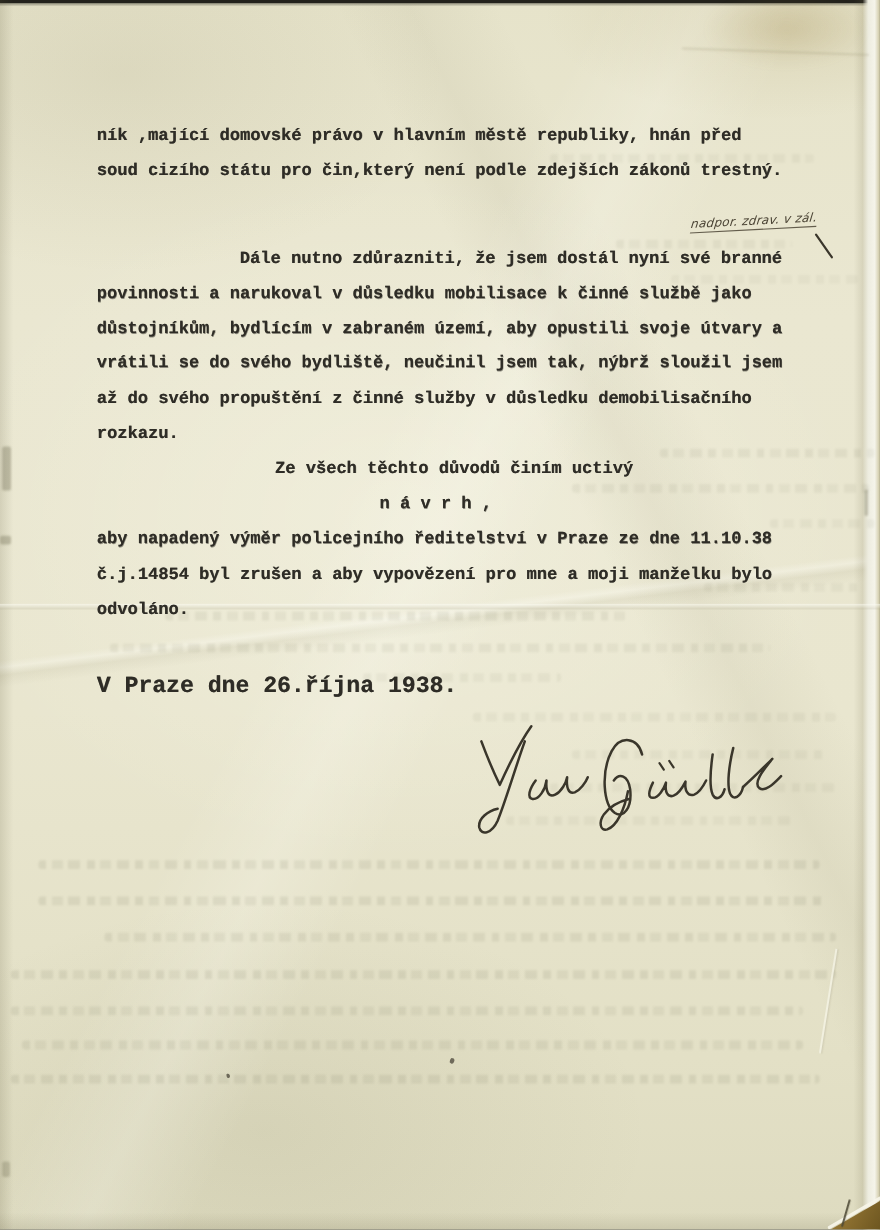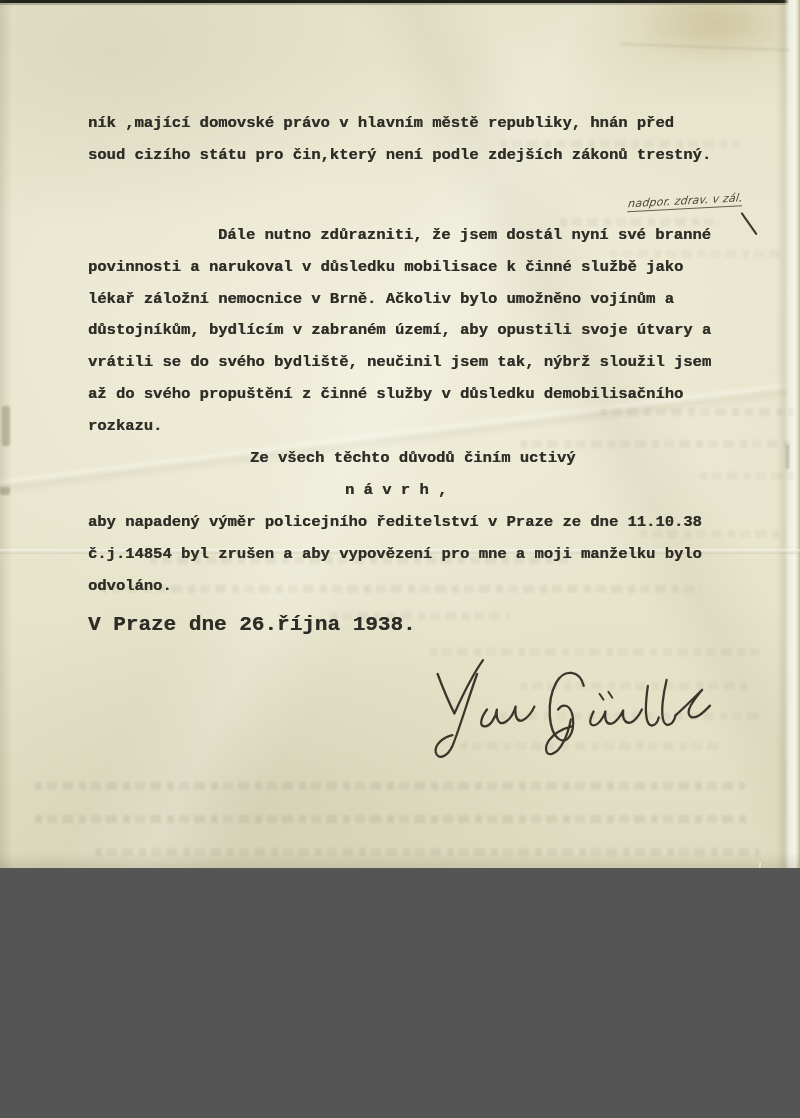--- a/index.html
+++ b/index.html
@@ -1,17 +1,17 @@
 <!DOCTYPE html>
 <html><head>
 <meta charset="utf-8">
 <style>
   html,body{margin:0;padding:0;background:#555;}
   .page{
-    position:relative;width:800px;height:868px;overflow:hidden;
+    position:relative;width:800px;height:1118px;overflow:hidden;
     font-family:"Liberation Mono","DejaVu Sans Mono",monospace;
     background:
       radial-gradient(ellipse 420px 260px at 14% 6%, rgba(120,112,72,0.10), transparent 70%),
       radial-gradient(ellipse 300px 140px at 88% 1%, rgba(150,128,62,0.14), transparent 70%),
       radial-gradient(ellipse 560px 420px at 45% 42%, rgba(255,255,244,0.30), transparent 75%),
       radial-gradient(ellipse 500px 300px at 30% 92%, rgba(110,108,70,0.10), transparent 70%),
       linear-gradient(180deg,#e6e3ca 0%,#eae7d1 26%,#e9e6cf 58%,#e3e0c6 86%,#deDBc0 100%);
   }
   .page::before{ 
     content:"";position:absolute;inset:0;pointer-events:none;
@@ -127,21 +127,20 @@
   <div class="margin-mark" style="left:786px;top:445px;width:3px;height:24px;"></div>
   <div class="margin-mark" style="left:2px;top:1056px;width:7px;height:14px;opacity:.8"></div>
   <div class="speck" style="left:409px;top:962px;width:4px;height:5px;transform:rotate(25deg)"></div>
   <div class="speck" style="left:206px;top:976px;width:3px;height:4px;transform:rotate(-15deg)"></div>
 
   <div class="body-text">
     <div class="line">ník ,mající domovské právo v hlavním městě republiky, hnán před</div>
     <div class="line">soud cizího státu pro čin,který není podle zdejších zákonů trestný.</div>
     <div class="line ind1">Dále nutno zdůrazniti, že jsem dostál nyní své branné</div>
     <div class="line">povinnosti a narukoval v důsledku mobilisace k činné službě jako</div>
-    <div class="line">lékař záložní nemocnice v Brně. Ačkoliv bylo umožněno vojínům a</div>
     <div class="line">důstojníkům, bydlícím v zabraném území, aby opustili svoje útvary a</div>
     <div class="line">vrátili se do svého bydliště, neučinil jsem tak, nýbrž sloužil jsem</div>
     <div class="line">až do svého propuštění z činné služby v důsledku demobilisačního</div>
     <div class="line">rozkazu.</div>
     <div class="line ind2">Ze všech těchto důvodů činím uctivý</div>
     <div class="line ind3">n á v r h ,</div>
     <div class="line">aby napadený výměr policejního ředitelství v Praze ze dne 11.10.38</div>
     <div class="line">č.j.14854 byl zrušen a aby vypovězení pro mne a moji manželku bylo</div>
     <div class="line">odvoláno.</div>
   </div>

